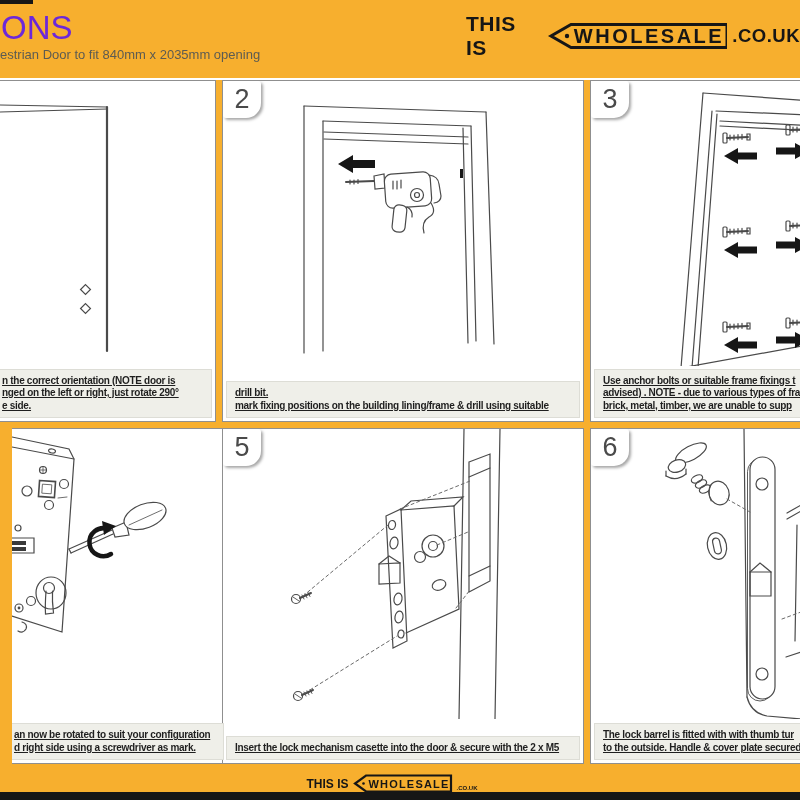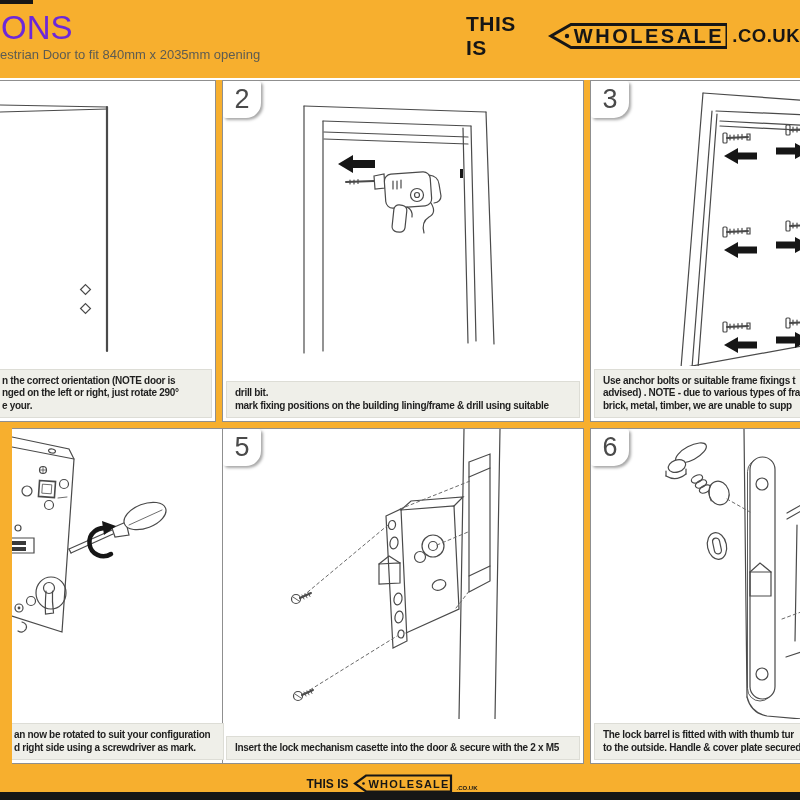--- a/index.html
+++ b/index.html
@@ -35,21 +35,21 @@
   .badge{position:absolute;top:0;left:0;width:38px;height:37px;background:#fff;
          border-radius:3px 3px 15px 3px;box-shadow:2px 2px 3px rgba(0,0,0,0.35);
          display:flex;align-items:center;justify-content:center;
          font-size:27px;color:#4A4A4A;z-index:3;}
 
   .caption{position:absolute;left:3px;right:3px;bottom:3px;background:#EFEFE9;
            border:1px solid #DDDDD6;padding:5px 8px;z-index:2;
            font-size:10px;font-weight:700;letter-spacing:-0.3px;
            line-height:12.5px;color:#1F1F1F;}
   .cut-left .caption{left:0;border-left:none;padding-left:2px;}
-  .cl{white-space:nowrap;overflow:hidden;}
+  .cl{white-space:nowrap;overflow:hidden;text-decoration:underline;}
 
   .art{position:absolute;left:0;top:0;z-index:1;}
   .art *{vector-effect:non-scaling-stroke;}
 </style>
 </head>
 <body>
 
 <div id="page">
 
   <div id="top-sliver"></div>
@@ -73,21 +73,21 @@
         <path d="M0,24 L107,26"></path>
         <path d="M0,31 L107,28"></path>
         <path d="M107,26 L107,270" stroke-width="2.2"></path>
         <rect x="82" y="205" width="7" height="7" transform="rotate(45 85.5 208.5)"></rect>
         <rect x="82" y="224" width="7" height="7" transform="rotate(45 85.5 227.5)"></rect>
       </g>
     </svg>
     <div class="caption">
       <div class="cl">n the correct orientation (NOTE door is</div>
       <div class="cl">nged on the left or right, just rotate 290°</div>
-      <div class="cl">e your.</div>
+      <div class="cl">e side.</div>
     </div>
   </div>
 
   <div class="panel" id="panel2">
     <div class="badge">2</div>
     <svg class="art" width="360" height="285" viewBox="0 0 360 285">
       <g stroke="#4A4A4A" stroke-width="1.2" fill="none" stroke-linecap="round">
         <path d="M81,25 L81,272"></path>
         <path d="M81,25 L263,31"></path>
         <path d="M263,31 L271,263"></path>

